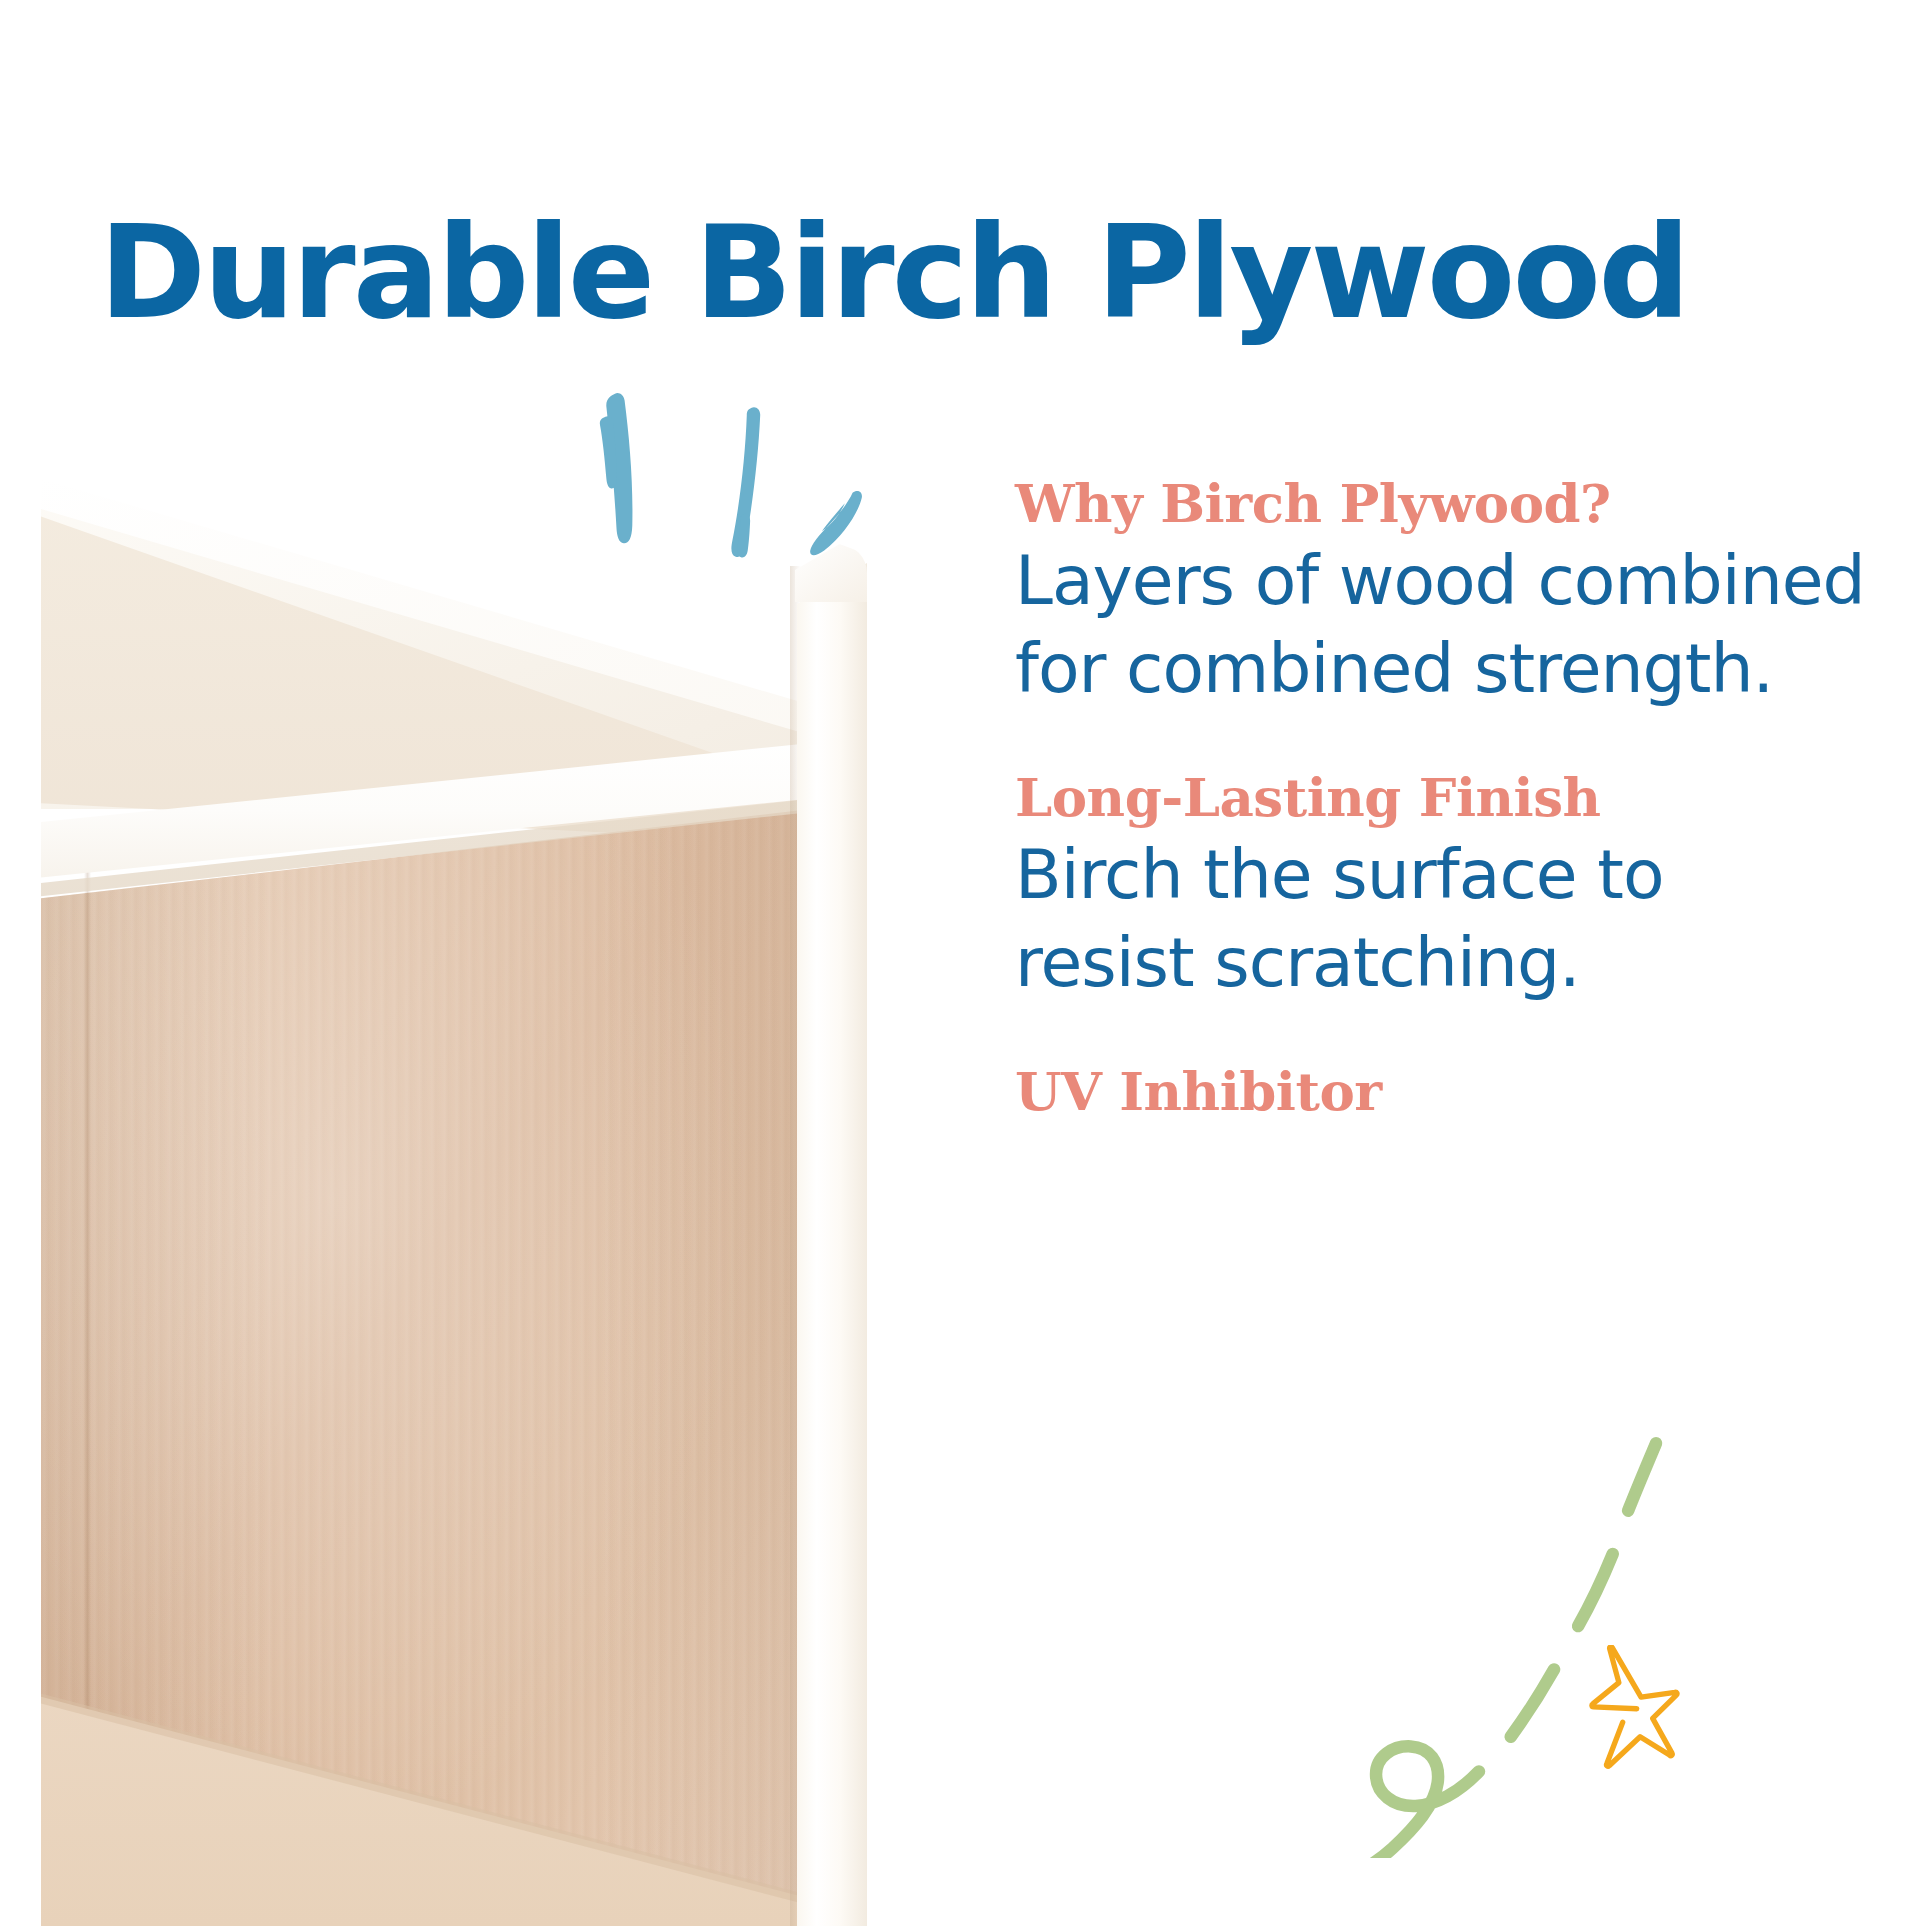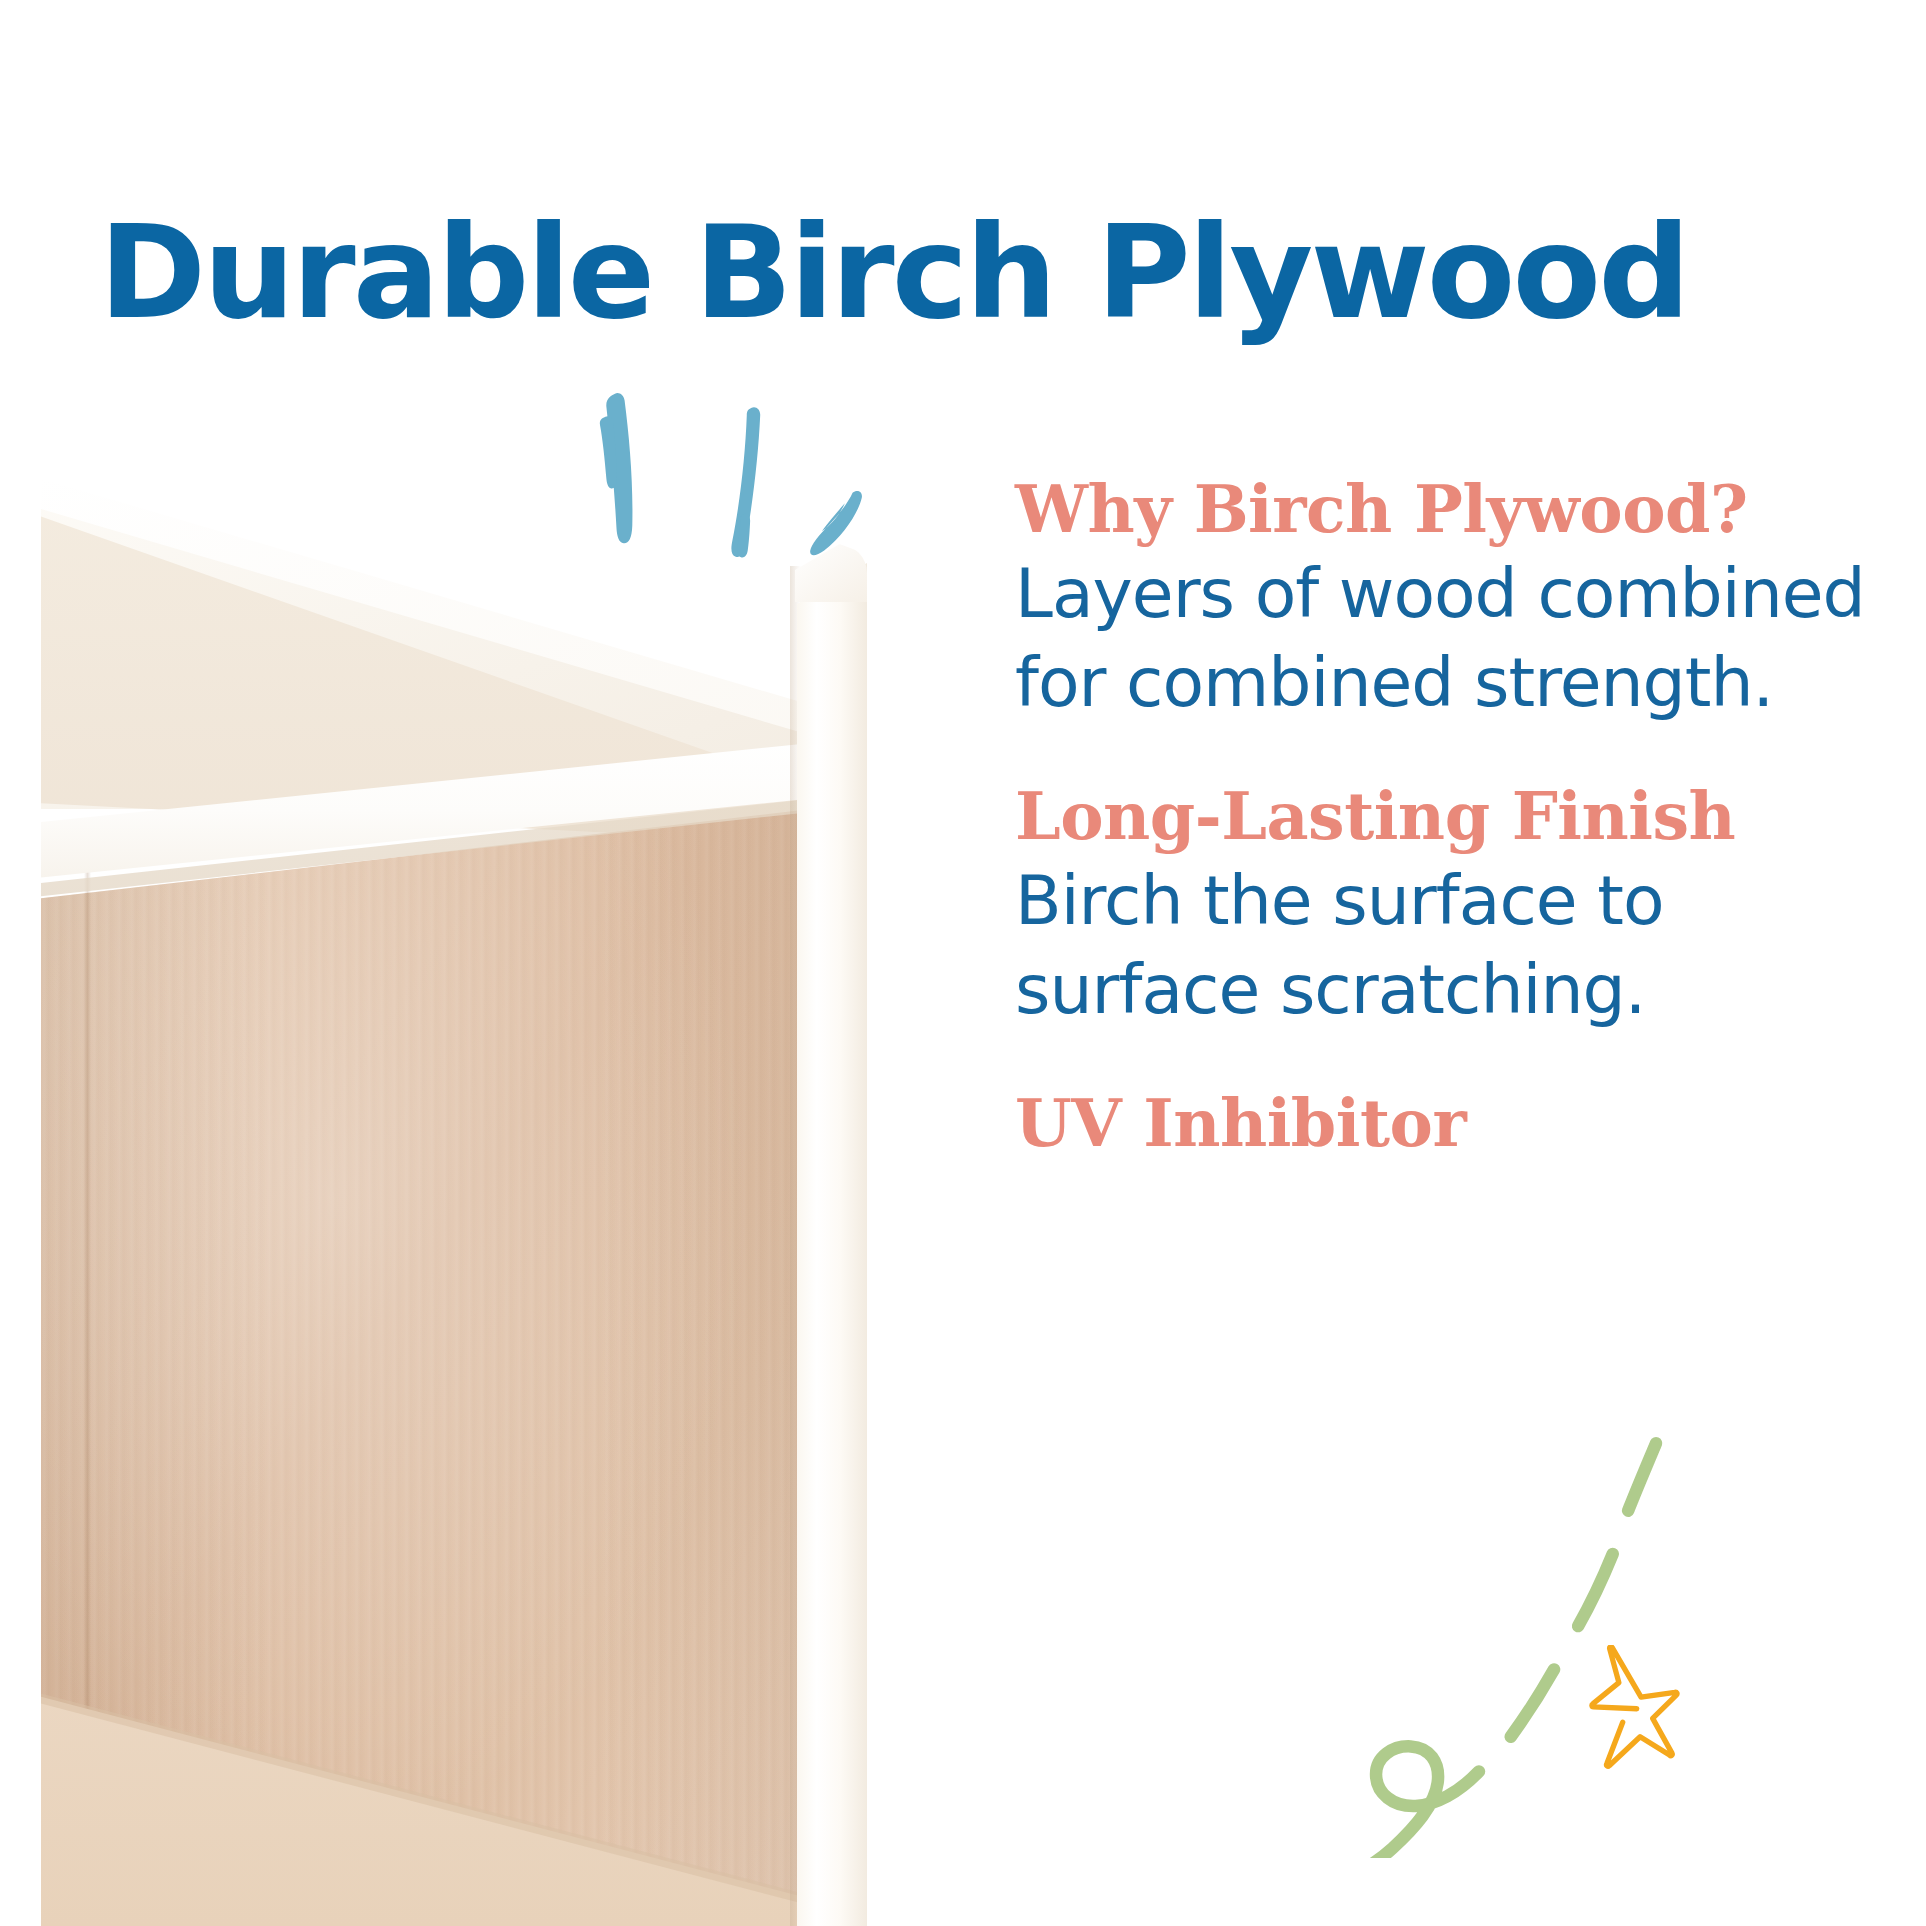--- a/index.html
+++ b/index.html
@@ -140,21 +140,21 @@
   .col{
     position:absolute;
     left:1015px; top:474px;
     width:867px;
   }
   .block{margin-bottom:54px;}
   .block:last-child{margin-bottom:12px;}
   .h{
     font-family:"DejaVu Serif", serif;
     font-weight:700;
-    font-size:65px;
+    font-size:53px;
     line-height:1.10;
     color:#E9897A;
     letter-spacing:-0.5px;
     margin:0 0 4.8px 0;
     white-space:nowrap;
   }
   .p{
     font-family:"DejaVu Sans", sans-serif;
     font-weight:400;
     font-size:68px;
@@ -225,21 +225,21 @@
       <div class="p">
         <span>Layers of wood combined</span>
         <span>for combined strength.</span>
       </div>
     </div>
 
     <div class="block">
       <div class="h">Long-Lasting Finish</div>
       <div class="p">
         <span>Birch the surface to</span>
-        <span>surface scratching.</span>
+        <span>resist scratching.</span>
       </div>
     </div>
 
     <div class="block">
       <div class="h">UV Inhibitor</div>
     </div>
 
   </div>
 
   <svg class="arrow" viewBox="0 0 1420 900">

